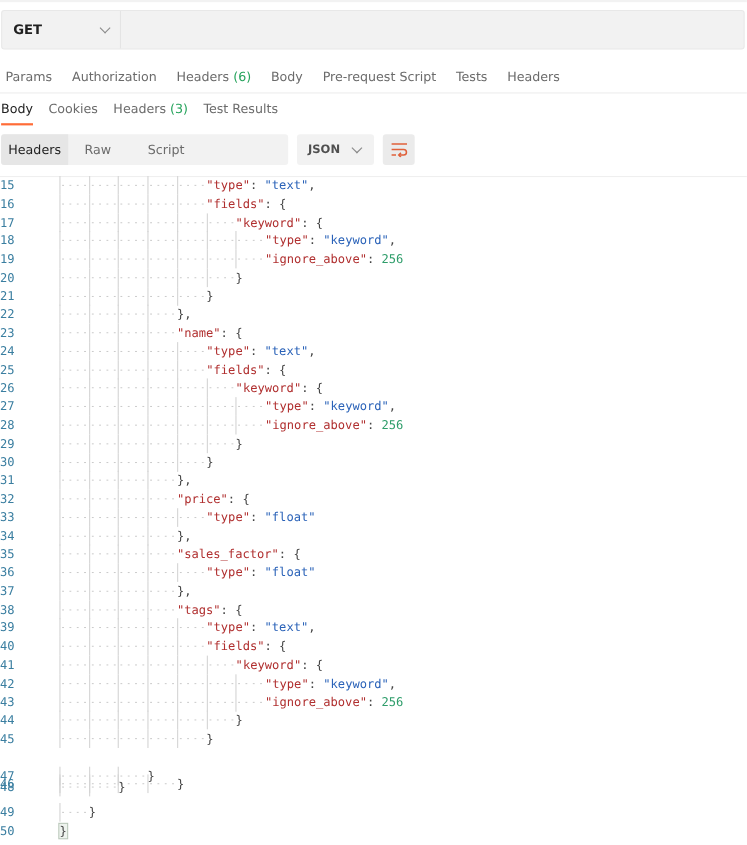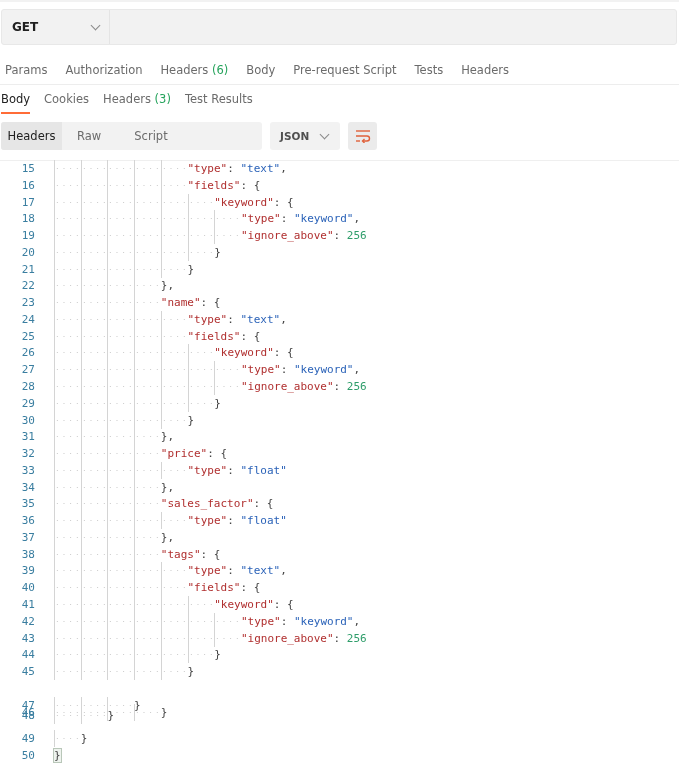--- a/index.html
+++ b/index.html
@@ -42,21 +42,21 @@
                  padding: 0 12px 0 10px; box-sizing: border-box; cursor: pointer; }
   .lang-label { font-size: 10.5px; font-weight: bold; color: #505050; }
   .wrap-btn { position: absolute; left: 348px; top: 122px; width: 29px; height: 28px; background: #ebebeb;
               border-radius: 3px; display: flex; align-items: center; justify-content: center; cursor: pointer; }
   .toolbar-divider { position: absolute; left: 0; top: 160px; width: 679px; height: 1px; background: #efefef; }
 
   
   .code { position: absolute; left: 0; top: 160px; width: 679px; height: 608px; overflow: hidden; }
   .line { position: absolute; left: 0; height: 17px; width: 679px; font-family: "DejaVu Sans Mono", "Liberation Mono", monospace;
           font-size: 11px; line-height: 17px; white-space: pre; }
-  .ln { position: absolute; left: 0; width: 35px; text-align: right; color: #3a7ea0; }
+  .ln { position: absolute; left: 0; width: 35px; color: #3a7ea0; }
   .guides { position: absolute; left: 54px; top: 0; height: 17px; }
   .guide-seg { position: absolute; top: 0; height: 17px; width: 26.7px;
                background-image: radial-gradient(circle, #c8c8c8 0.55px, transparent 0.6px);
                background-size: 6.67px 17px; background-position: 0 0; }
   .guide-seg::before { content: ""; position: absolute; left: 0; top: 0; width: 1px; height: 17px; background: #d4d4d4; }
   .txt { position: absolute; top: 0; }
   .k { color: #b02f2f; }
   .s { color: #2a62b8; }
   .n { color: #2e9d6a; }
   .p { color: #444; }

